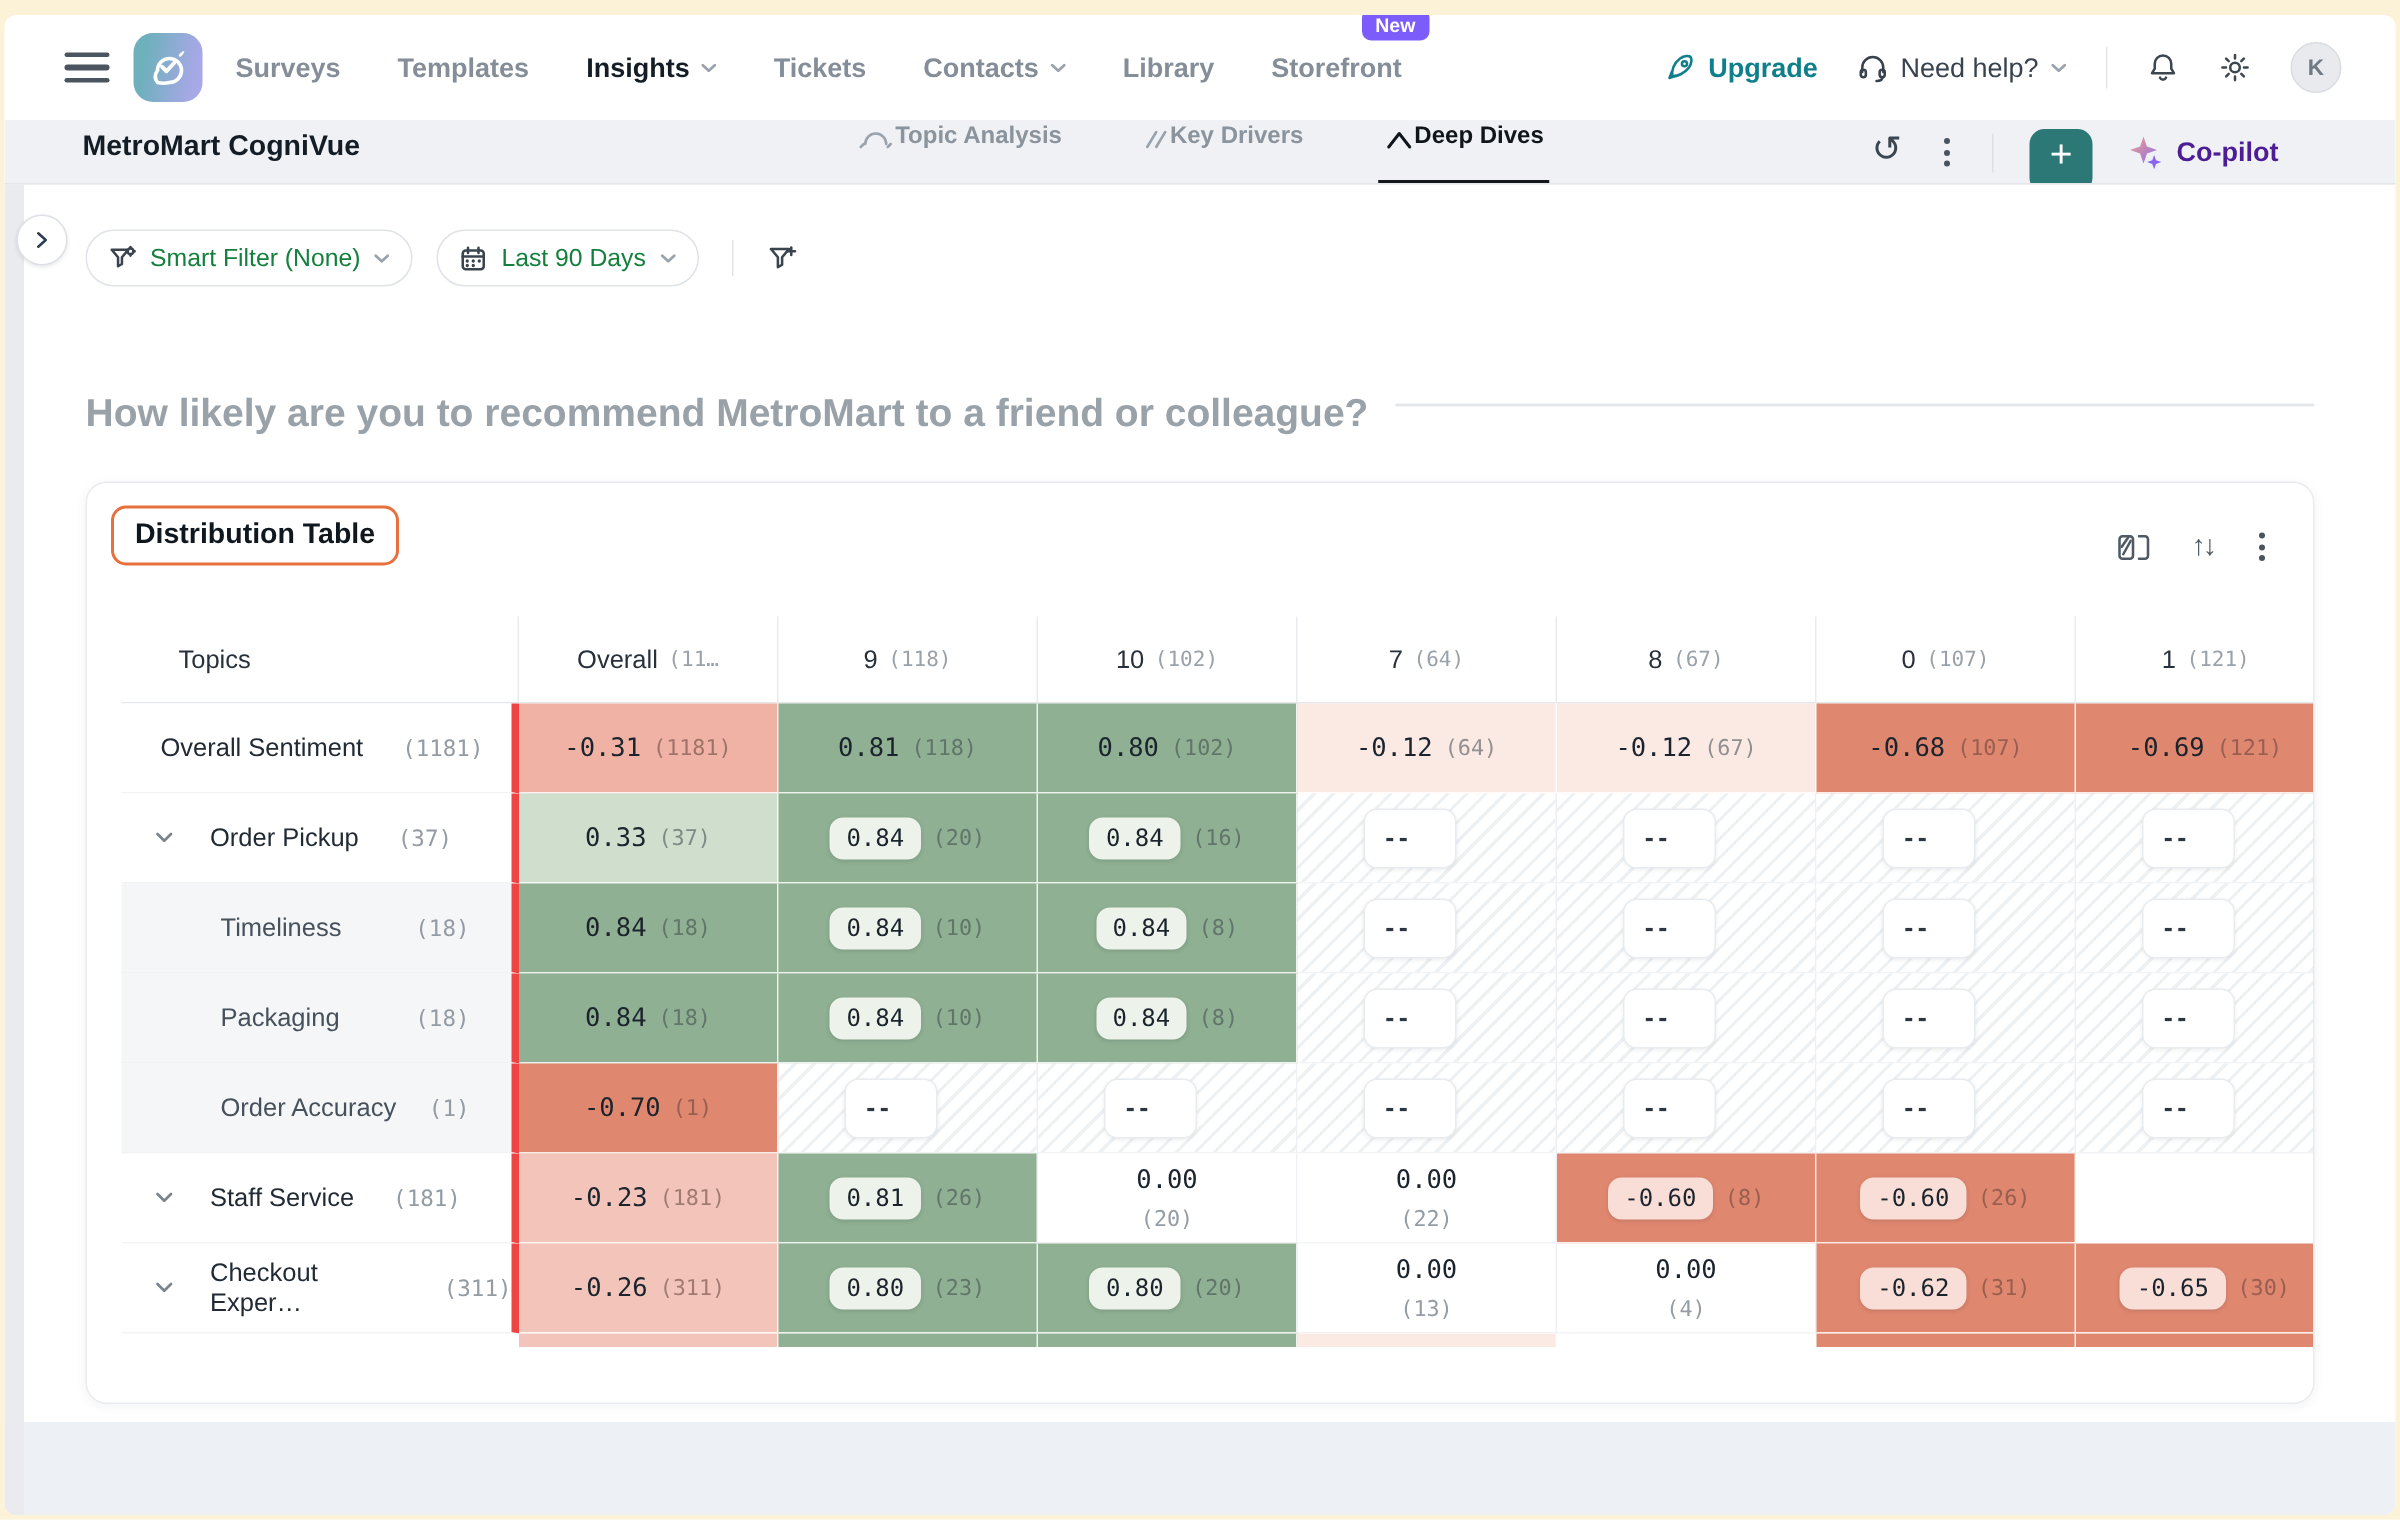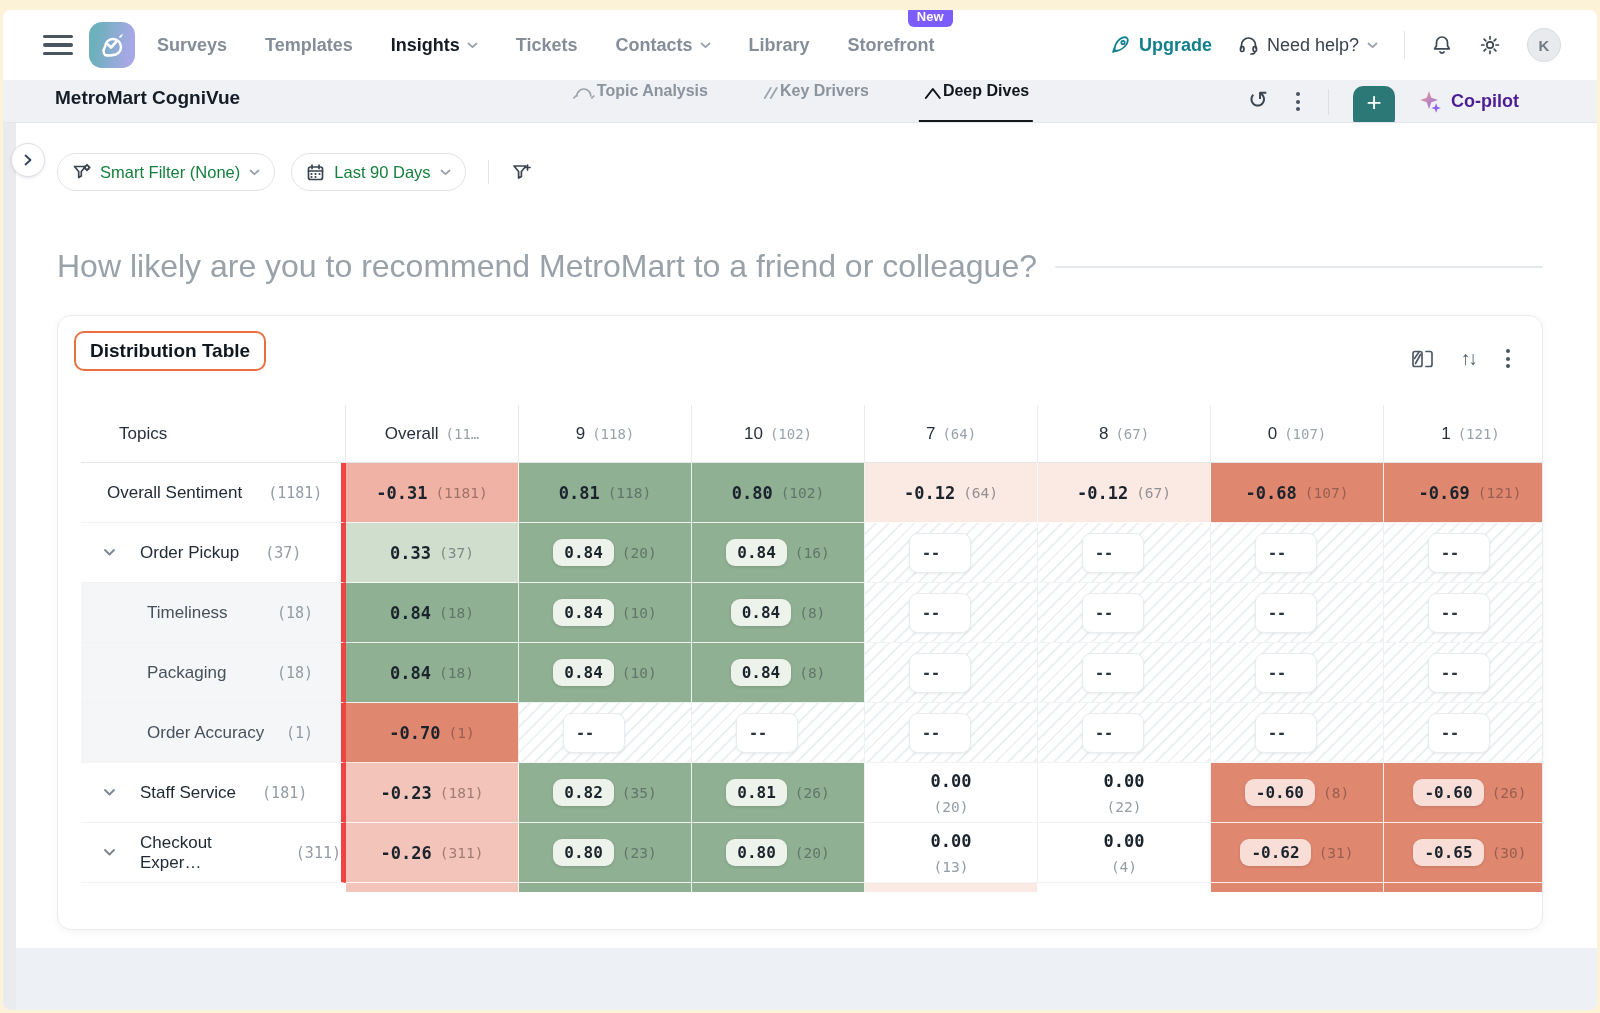--- a/index.html
+++ b/index.html
@@ -53,21 +53,21 @@
 
   
   .main { padding:30px 54px 0 54px; }
   .filter-row { display:flex; align-items:center; gap:16px; }
   .filter-pill { display:flex; align-items:center; gap:9px; height:38px; padding:0 14px; border:1px solid #dfe3e8; border-radius:19px; background:#fff; cursor:pointer; }
   .filter-pill .pill-label { font-size:16.5px; color:#15803d; }
   .filter-divider { width:1px; height:24px; background:#e2e5e9; margin:0 6px; }
   .addfilter-btn { background:none; border:none; cursor:pointer; color:#3a444f; display:flex; }
 
   .question-row { margin-top:57px; display:flex; align-items:center; gap:18px; }
-  .question-title { font-size:32px; font-weight:400; color:#99a1a9; white-space:nowrap; }
+  .question-title { font-size:26px; font-weight:700; color:#99a1a9; white-space:nowrap;margin-top:12px; }
   .question-rule { flex:1; height:2px; background:#e5e8eb; border-radius:1px; }
 
   
   .card { margin-top:30px; height:615px; background:#fff; border:1px solid #e9ebef; border-radius:14px; box-shadow:0 2px 8px rgba(25,35,50,.05); overflow:hidden; position:relative; }
   .card-head { display:flex; align-items:flex-start; justify-content:space-between; padding:15px 28px 0 16px; }
   .dist-title-box { border:2.5px solid var(--highlight_orange,#e8703d); border-radius:10px; padding:7px 14px; }
   .dist-title { font-size:19px; font-weight:700; color:#10181f; }
   .card-icons { display:flex; align-items:center; gap:26px; margin-top:14px; color:#4f5a64; }
   .sort-glyph { font-size:19px; color:#4f5a64; letter-spacing:-2px; }
 
@@ -85,21 +85,21 @@
   .cell-label { height:60px; display:flex; align-items:center; background:#fff; border-right:5px solid #ef4444; border-bottom:1px solid #f1f3f5; font-size:17px; color:#222b35;gap:17px; }
   .cell-label .cnt { font-family:"DejaVu Sans Mono", monospace; font-size:15px; color:#939ba3; margin-left:9px; }
   .row-summary .cell-label { padding-left:26px; }
   .row-parent .cell-label { padding-left:22px; }
   .row-child .cell-label { background:#f5f6f8; padding-left:66px; color:#47515c; }
   .row-child .cell-label .cnt { margin-left:auto; margin-right:28px; }
   .row-chev { width:13px; height:9px; margin-right:7px; flex:0 0 auto; }
   .row-chev polyline { fill:none; stroke:#7b848e; stroke-width:1.8; stroke-linecap:round; stroke-linejoin:round; }
 
   .cell { height:60px; display:flex; align-items:center; justify-content:center; gap:8px; }
-  .cell .val { font-family:"DejaVu Sans Mono", monospace; font-size:17px; font-weight:700; color:#1b242d; }
+  .cell .val { font-family:"DejaVu Sans Mono", monospace; font-size:17px; font-weight:400; color:#1b242d; }
   .cell .cnt { font-family:"DejaVu Sans Mono", monospace; font-size:14.5px; color:rgba(60,70,75,.55); }
   .bg-green   { background:var(--cell_green,#8fb092); border-right:1px solid rgba(255,255,255,.85); border-bottom:1px solid rgba(255,255,255,.85); }
   .bg-green0  { background:var(--cell_green_light,#cfdecd); border-right:1px solid rgba(255,255,255,.85); border-bottom:1px solid rgba(255,255,255,.85); }
   .bg-pink0   { background:var(--cell_pink_pale,#fbe9e4); border-right:1px solid rgba(255,255,255,.85); border-bottom:1px solid rgba(255,255,255,.85); }
   .bg-pink1   { background:var(--cell_pink_light,#f3c5ba); border-right:1px solid rgba(255,255,255,.85); border-bottom:1px solid rgba(255,255,255,.85); }
   .bg-pink2   { background:var(--cell_pink_medium,#efb2a5); border-right:1px solid rgba(255,255,255,.85); border-bottom:1px solid rgba(255,255,255,.85); }
   .bg-red     { background:var(--cell_salmon,#e0876f); border-right:1px solid rgba(255,255,255,.85); border-bottom:1px solid rgba(255,255,255,.85); }
   .bg-red .cnt, .bg-pink1 .cnt, .bg-pink2 .cnt { color:rgba(92,62,55,.55); }
   .bg-white   { background:#fff; border-right:1px solid #eef0f3; border-bottom:1px solid #f1f3f5;flex-direction:column; }
   .bg-white .cnt { color:#949ca4; }
@@ -522,24 +522,20 @@
                     <polyline points="2,2 6.5,6.5 11,2"></polyline>
                   </svg>
                   <span class="lbl">Staff Service</span>
                   <span class="cnt">(181)</span>
                 </div>
                 <div class="cell col-data bg-pink1">
                   <span class="val">-0.23</span>
                   <span class="cnt">(181)</span>
                 </div>
                 <div class="cell col-data bg-green">
-                  <div class="pill"><span class="val">0.82</span></div>
-                  <span class="cnt">(35)</span>
-                </div>
-                <div class="cell col-data bg-green">
                   <div class="pill"><span class="val">0.81</span></div>
                   <span class="cnt">(26)</span>
                 </div>
                 <div class="cell col-data bg-white">
                   <span class="val">0.00</span>
                   <span class="cnt">(20)</span>
                 </div>
                 <div class="cell col-data bg-white">
                   <span class="val">0.00</span>
                   <span class="cnt">(22)</span>

